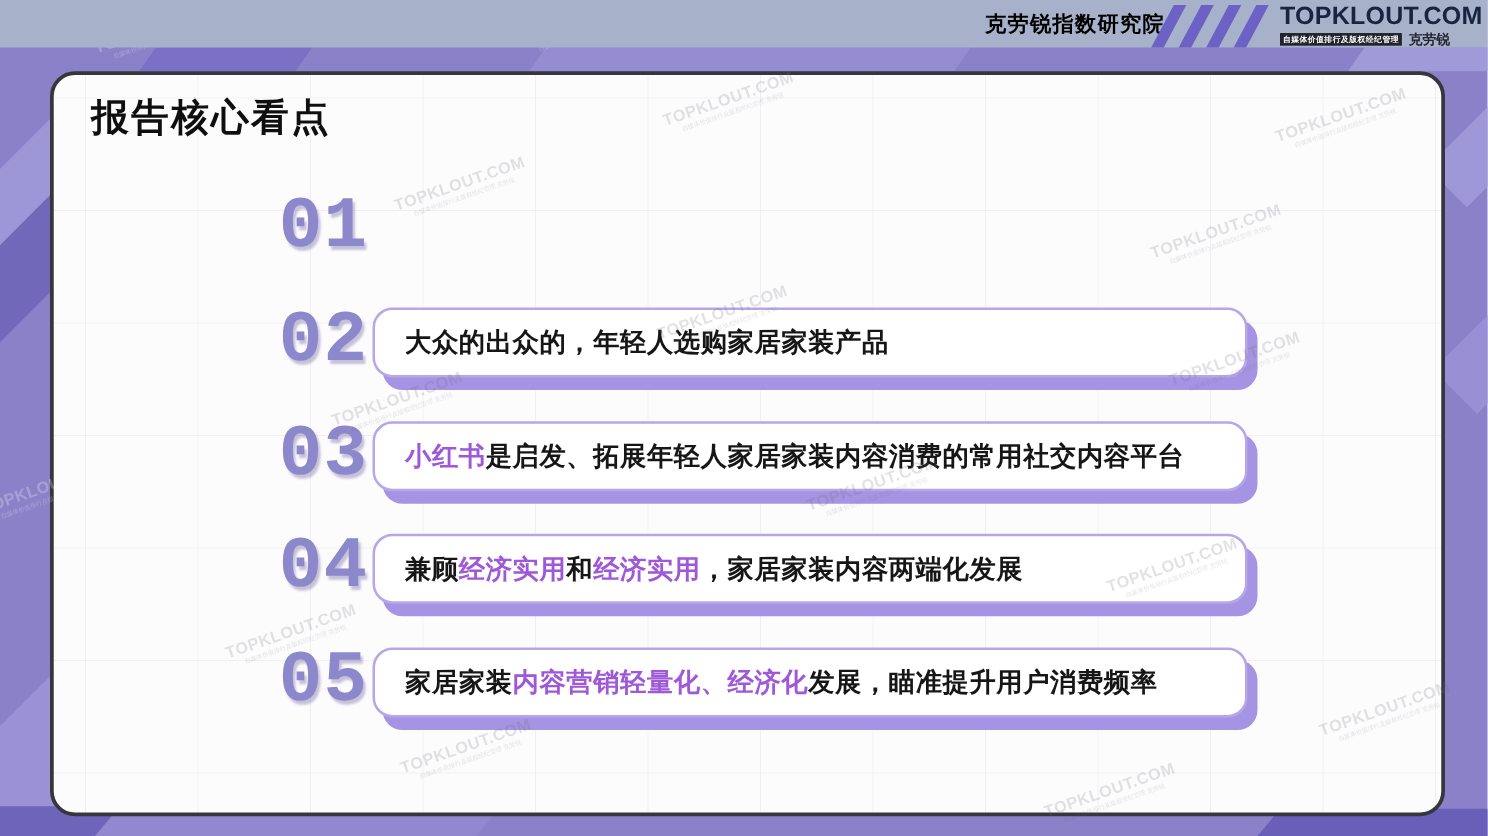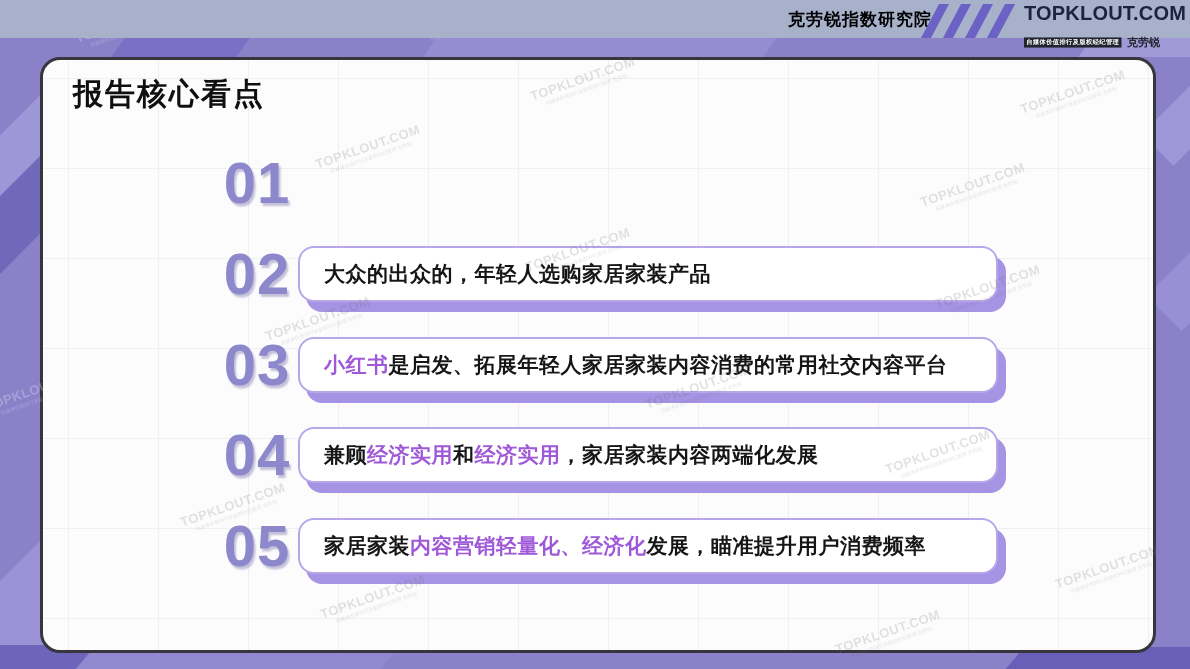--- a/index.html
+++ b/index.html
@@ -24,29 +24,29 @@
   .st-r1{left:1140px;top:85px;width:120px;height:45px;transform:rotate(-45deg);background:#9e97d8;}
   .st-r2{left:1150px;top:255px;width:95px;height:50px;transform:rotate(-45deg);background:#988fd4;}
 
   
   .header{position:absolute;left:0;top:0;width:1190px;height:38px;background:var(--band);z-index:5;}
   .inst{position:absolute;left:788px;top:8px;font-size:17px;font-weight:700;color:#000000;letter-spacing:1px;}
   .slashes{position:absolute;left:930px;top:4px;height:34px;display:flex;gap:12px;}
   .slash{width:10px;height:34px;background:#6c61c4;transform:skewX(-28deg);}
   .logo{position:absolute;right:8px;top:3px;width:158px;text-align:left;}
   .logo-main{font-size:20px;font-weight:900;color:#1b2340;letter-spacing:.2px;line-height:20px;white-space:nowrap;}
-  .logo-sub{display:flex;align-items:center;margin-top:12px;}
+  .logo-sub{display:flex;align-items:center;margin-top:1px;}
   .logo-box{background:#22252d;color:#fff;font-size:8px;transform:scale(.78);transform-origin:left center;font-weight:700;padding:1px 3px;white-space:nowrap;letter-spacing:.5px;}
   .logo-brand{font-size:11px;font-weight:900;color:#22252d;margin-left:-22px;white-space:nowrap;}
 
   
   .card{position:absolute;left:40px;top:57px;width:1110px;height:590px;background:#fdfcfd;
     border:3px solid #38363d;border-radius:20px;z-index:3;
     background-image:linear-gradient(#f1eff3 1px,transparent 1px),linear-gradient(90deg,#f1eff3 1px,transparent 1px);
-    background-size:90px 90px;background-position:25px 18px;}
+    background-size:90px 90px;background-position:25px 18px;font-family:Liberation Mono, monospace;}
   .title{position:absolute;left:30px;top:14px;font-size:30px;font-weight:900;color:#0f0f0f;letter-spacing:2px;}
 
   
   .row{position:absolute;left:0;width:100%;height:56px;}
   .num{position:absolute;left:180px;top:2px;width:68px;text-align:center;font-size:58px;font-weight:800;
     color:var(--num);line-height:52px;letter-spacing:1px;text-shadow:2px 3px 2px rgba(93,84,150,.35);}
   .pill{position:absolute;left:255px;top:0;width:700px;height:56px;background:#ffffff;
     border:2px solid var(--pill-border);border-radius:16px;box-shadow:8px 10px 0 var(--pill-shadow);
     display:flex;align-items:center;padding:0 24px;box-sizing:border-box;}
   .pill span{font-size:21px;font-weight:700;color:#161616;letter-spacing:.5px;white-space:nowrap;}

